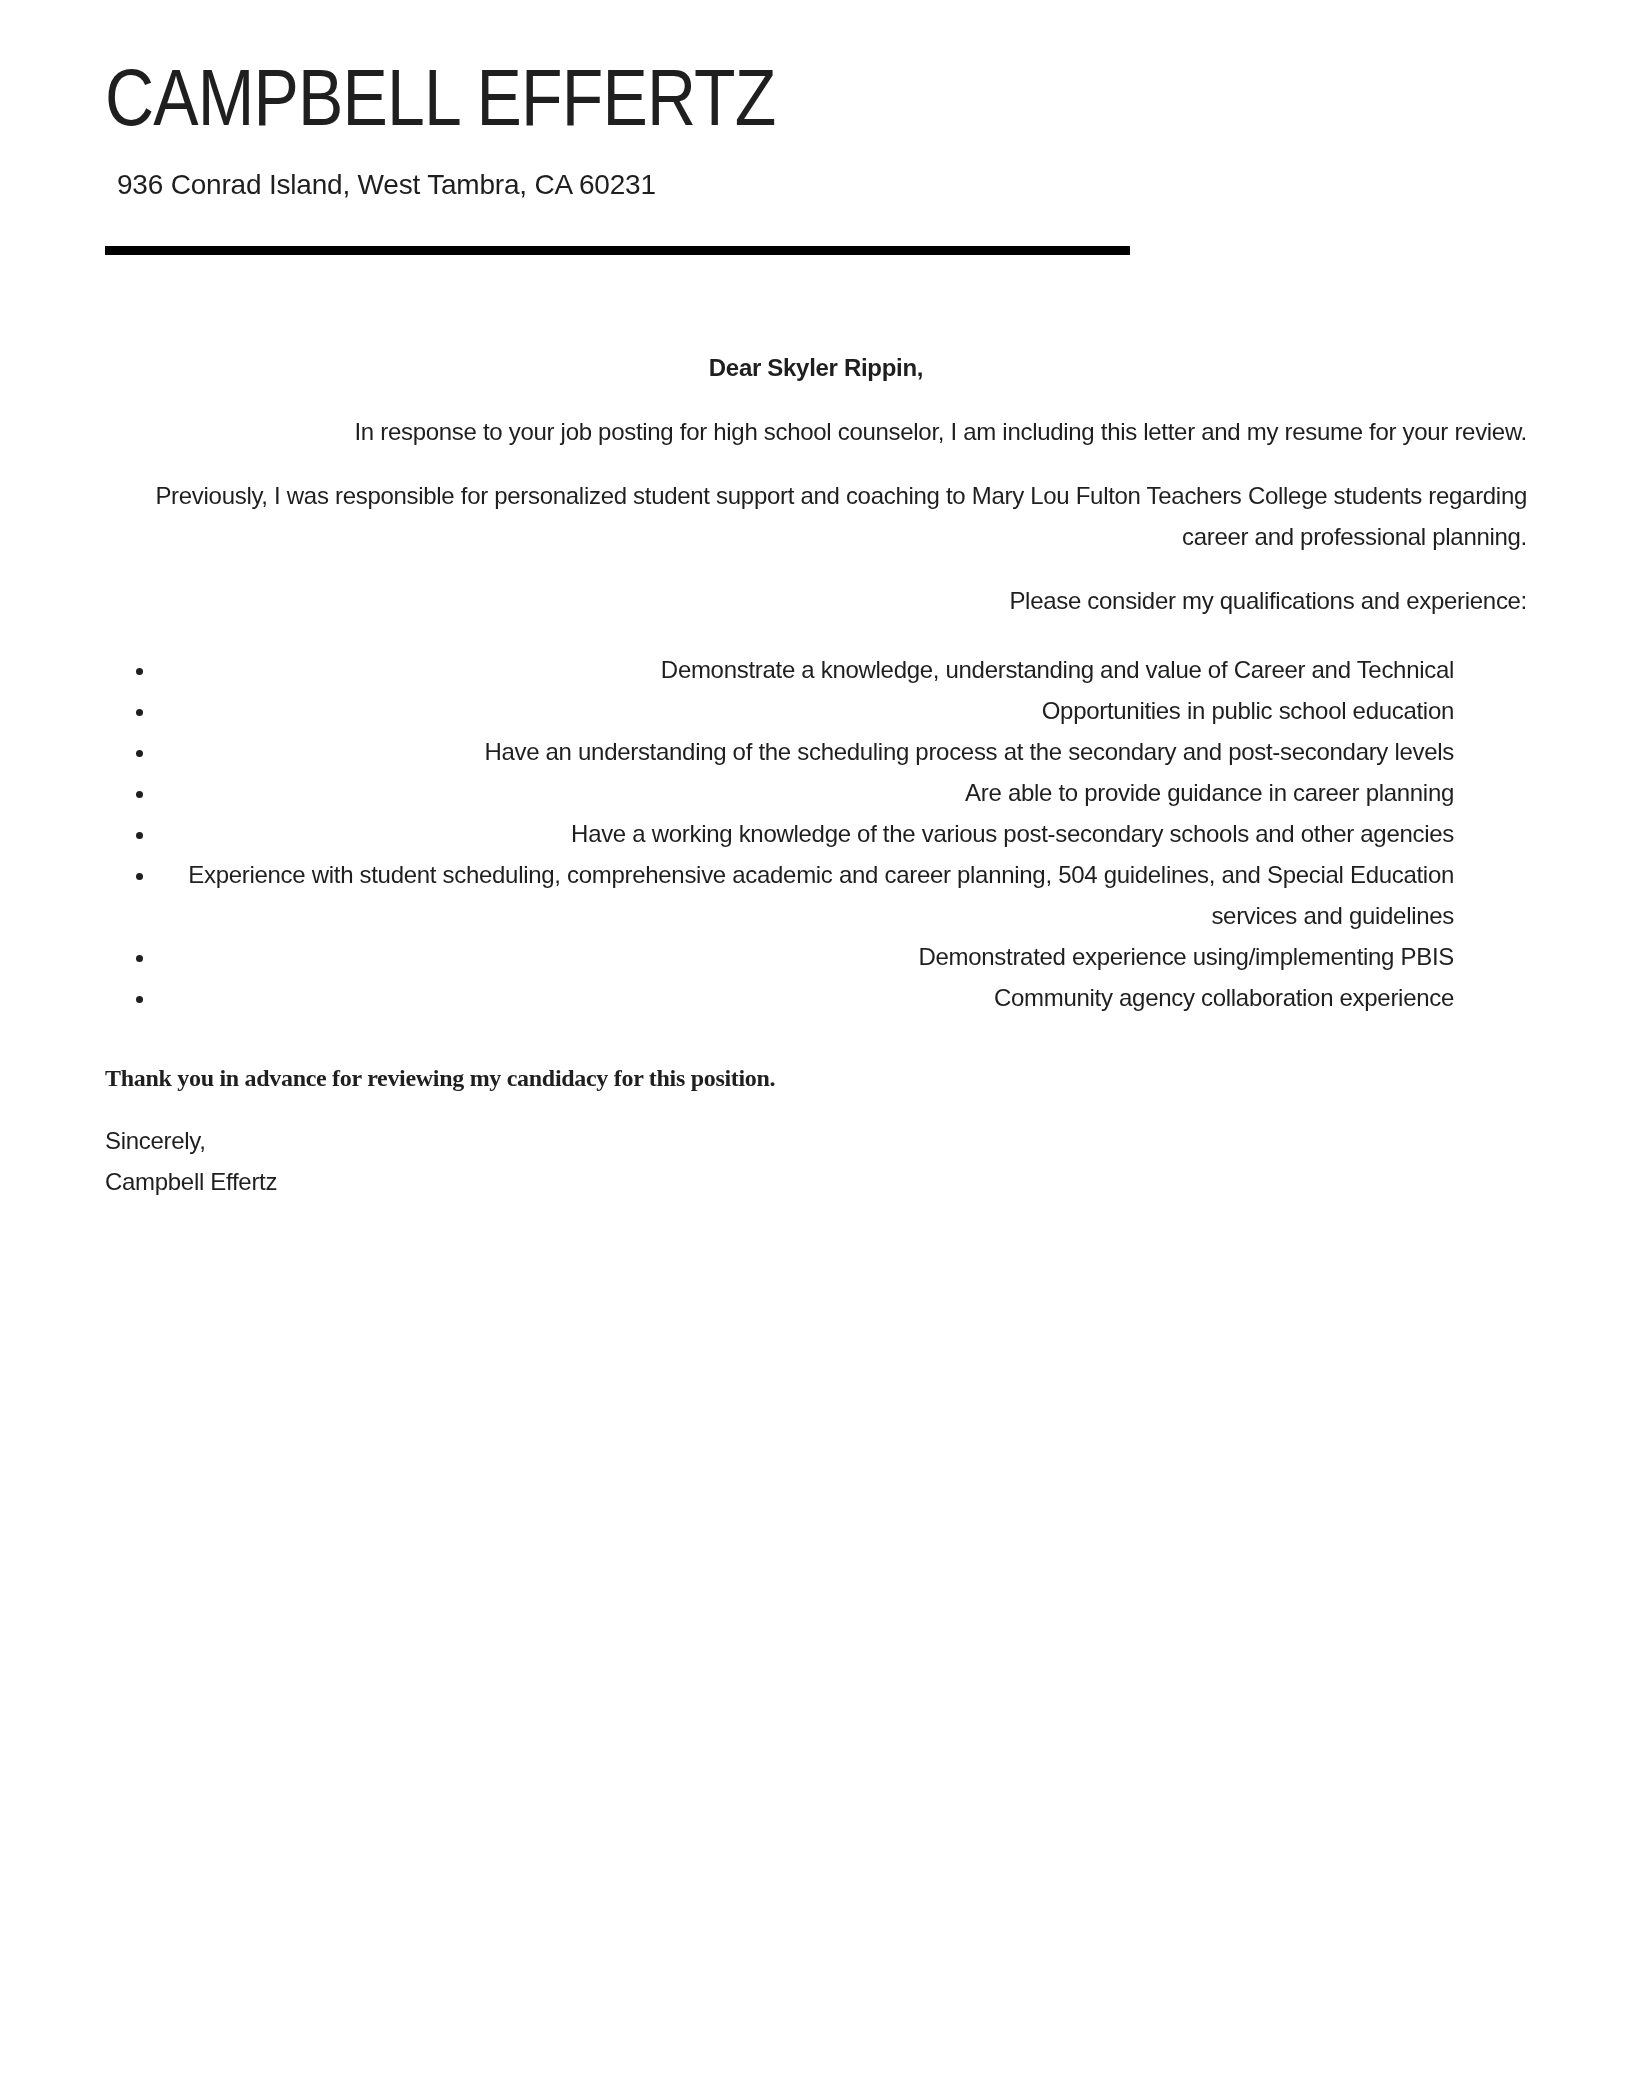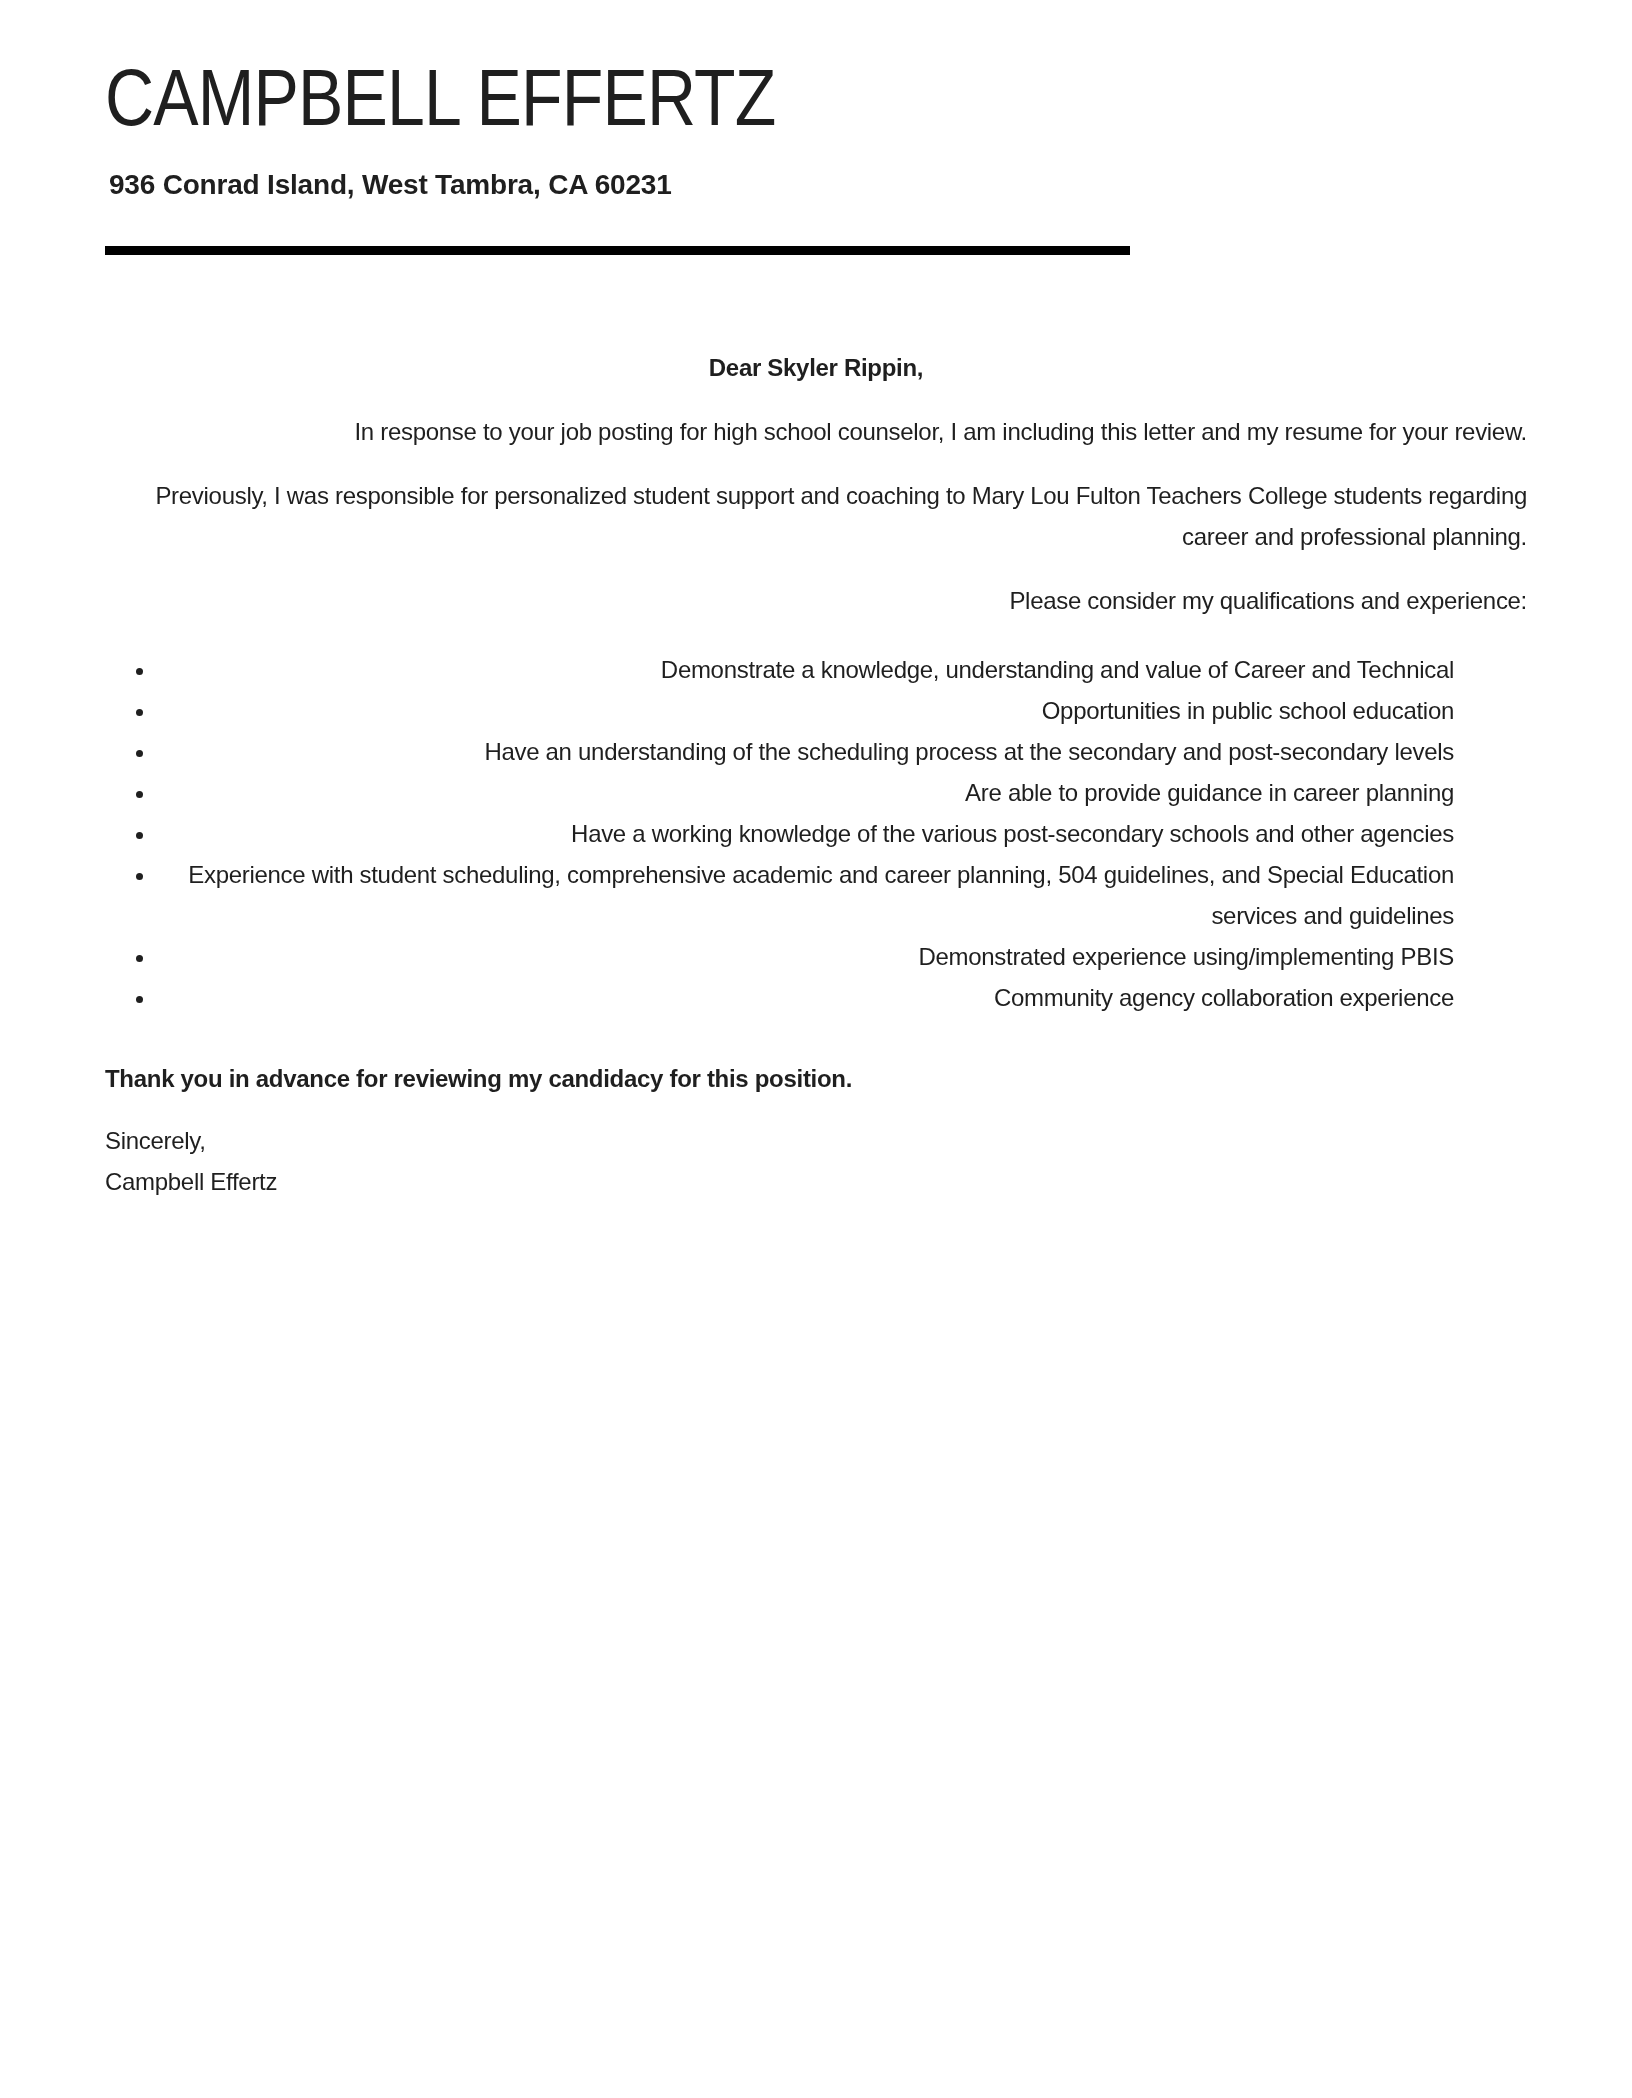--- a/index.html
+++ b/index.html
@@ -23,24 +23,24 @@
     font-weight: 400;
     line-height: 1.0;
     letter-spacing: -1px;
     margin: 0 0 30px 0;
     transform: scaleX(0.85);
     transform-origin: left center;
     white-space: nowrap;
   }
   .applicant-address {
     font-size: 28px;
-    font-weight: 700;
+    font-weight: 400;
     line-height: 34px;
     letter-spacing: -0.2px;
-    margin: 4px;
+    margin: 12px;
   }
   .header-divider {
     width: 1025px;
     height: 9px;
     background: var(--divider-color, #000000);
     margin: 44px 0 0 0;
     border: none;
   }
   .letter-body {
     font-size: 24px;
@@ -63,20 +63,21 @@
     list-style: disc;
   }
   .qualifications-list li {
     max-width: 1295px;
     padding-left: 2px;
     text-align: right;
   }
   .closing-statement {
     margin: 40px 0 0 0;
     font-weight: 600;
+    font-family: Liberation Serif, serif;
   }
   .signoff-block {
     margin: 21px 0 4px 0;
   }
   .signoff-block p {
     margin: 0;
   }
 </style>
 </head>
 <body>

